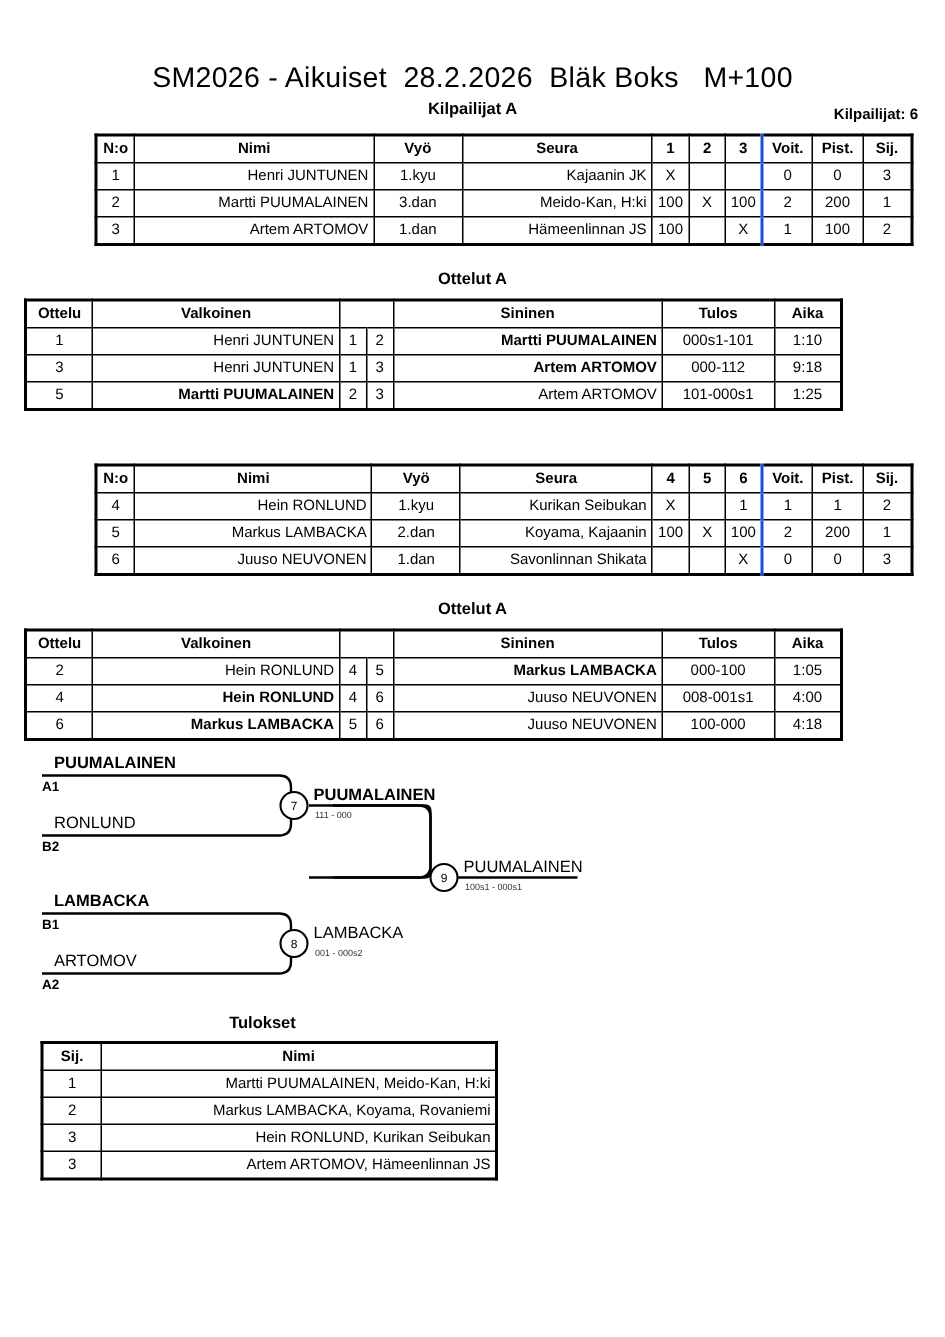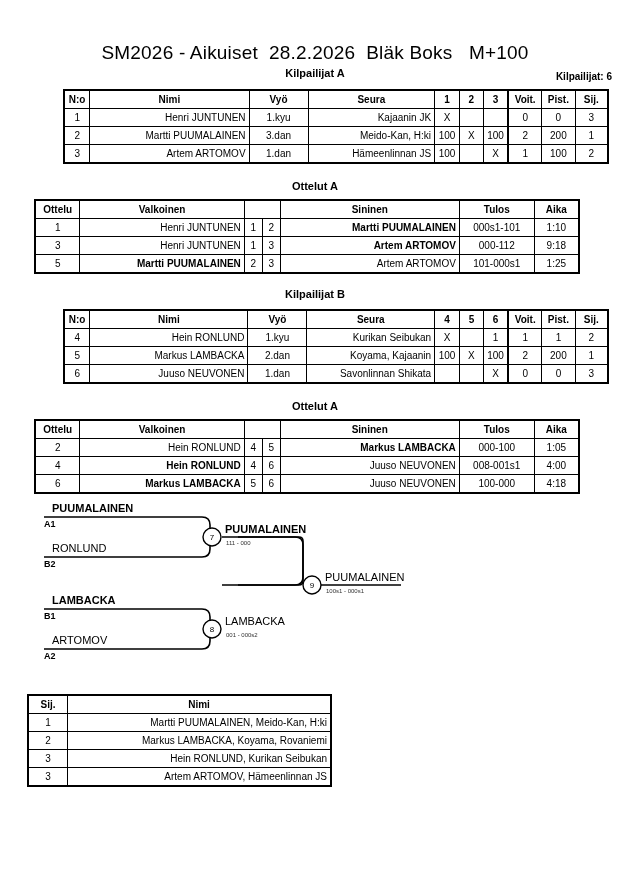--- a/index.html
+++ b/index.html
@@ -30,48 +30,48 @@
   }
   table.frame{border:2px solid #000;}
   td,th{
     border:1px solid #000;padding:0 3px;height:17px;
     font-weight:normal;white-space:nowrap;overflow:hidden;
   }
   th{font-weight:bold;text-align:center;font-size:10px;}
   .c{text-align:center;}
   .l{text-align:right;}
   .b{font-weight:bold;}
-  .thick-l{border-left:2px solid #000000;}
+  .thick-l{border-left:2px solid #1d4ed8;}
 
   
   .comp{left:27px;width:546px;margin-left:36px;}
   .comp col.no{width:26px;}
   .comp col.nimi{width:165px;}
   .comp col.vyo{width:62px;}
   .comp col.seura{width:131px;}
   .comp col.m{width:25px;}
   .comp col.s{width:34px;}
 
   
-  .match{left:34px;width:546px;}
+  .match{left:16px;width:546px;}
   .match col.ottelu{width:45px;}
   .match col.white{width:165px;}
   .match col.nw{width:18px;}
   .match col.nb{width:18px;}
   .match col.blue{width:180px;}
   .match col.tulos{width:75px;}
   .match col.aika{width:45px;}
 
   
   .res{left:27px;width:305px;}
   .res col.sij{width:40px;}
   .res col.nimi{width:265px;}
 
   
-  .bracket{position:absolute;left:16px;top:497px;width:590px;height:175px;}
+  .bracket{position:absolute;left:0;top:497px;width:590px;height:175px;}
   .bracket svg{display:block;}
   .bk-name{font-family:"Liberation Sans",sans-serif;font-weight:bold;}
   .bk-name-l{font-family:"Liberation Sans",sans-serif;}
   .bk-seed{font-family:"Liberation Sans",sans-serif;font-weight:bold;font-size:9px;}
   .bk-score{font-family:"Liberation Sans",sans-serif;font-size:6px;fill:#333;}
   .bk-num{font-family:"Liberation Sans",sans-serif;font-size:8px;}
 </style>
 </head>
 <body>
 
@@ -196,21 +196,20 @@
           <td class="l b">Martti PUUMALAINEN</td>
           <td class="c">2</td>
           <td class="c">3</td>
           <td class="l">Artem ARTOMOV</td>
           <td class="c">101-000s1</td>
           <td class="c">1:25</td>
         </tr>
       </tbody>
   </table>
 
-  <div class="section-head" style="top:288px;">Kilpailijat B</div>
 
   <table class="comp frame" style="top:309px;">
     <colgroup>
         <col class="no">
         <col class="nimi">
         <col class="vyo">
         <col class="seura">
         <col class="m">
         <col class="m">
         <col class="m">
@@ -374,20 +373,21 @@
       <text class="bk-name-l" x="209" y="128" font-size="11">LAMBACKA</text>
       <text class="bk-score" x="210" y="140">001 - 000s2</text>
       <text class="bk-num" x="196" y="135" text-anchor="middle">8</text>
 
       <text class="bk-name-l" x="309" y="84" font-size="11">PUUMALAINEN</text>
       <text class="bk-score" x="310" y="96">100s1 - 000s1</text>
       <text class="bk-num" x="296" y="91" text-anchor="middle">9</text>
     </svg>
   </div>
 
+  <div class="section-head" style="top:676px;width:350px;left:0;">Tulokset</div>
 
   <table class="res frame" style="top:694px;">
     <colgroup>
         <col class="sij">
         <col class="nimi">
       </colgroup>
     <thead>
         <tr>
       <th>Sij.</th>
       <th>Nimi</th>

